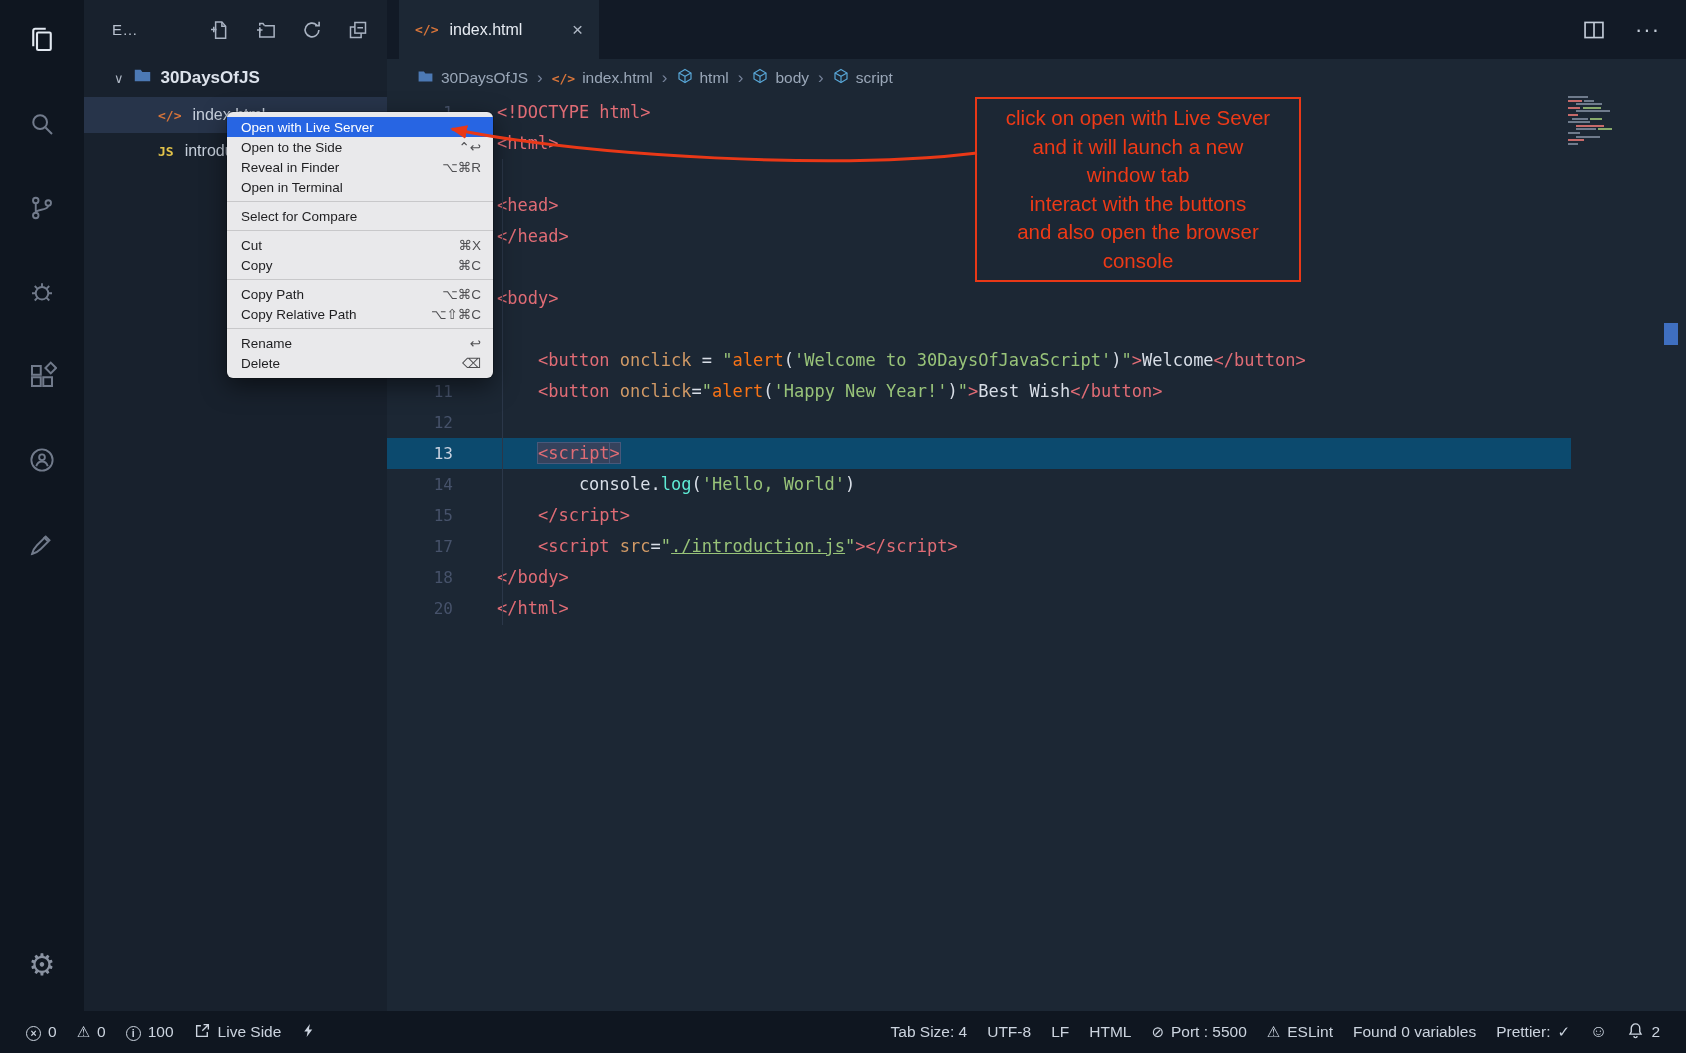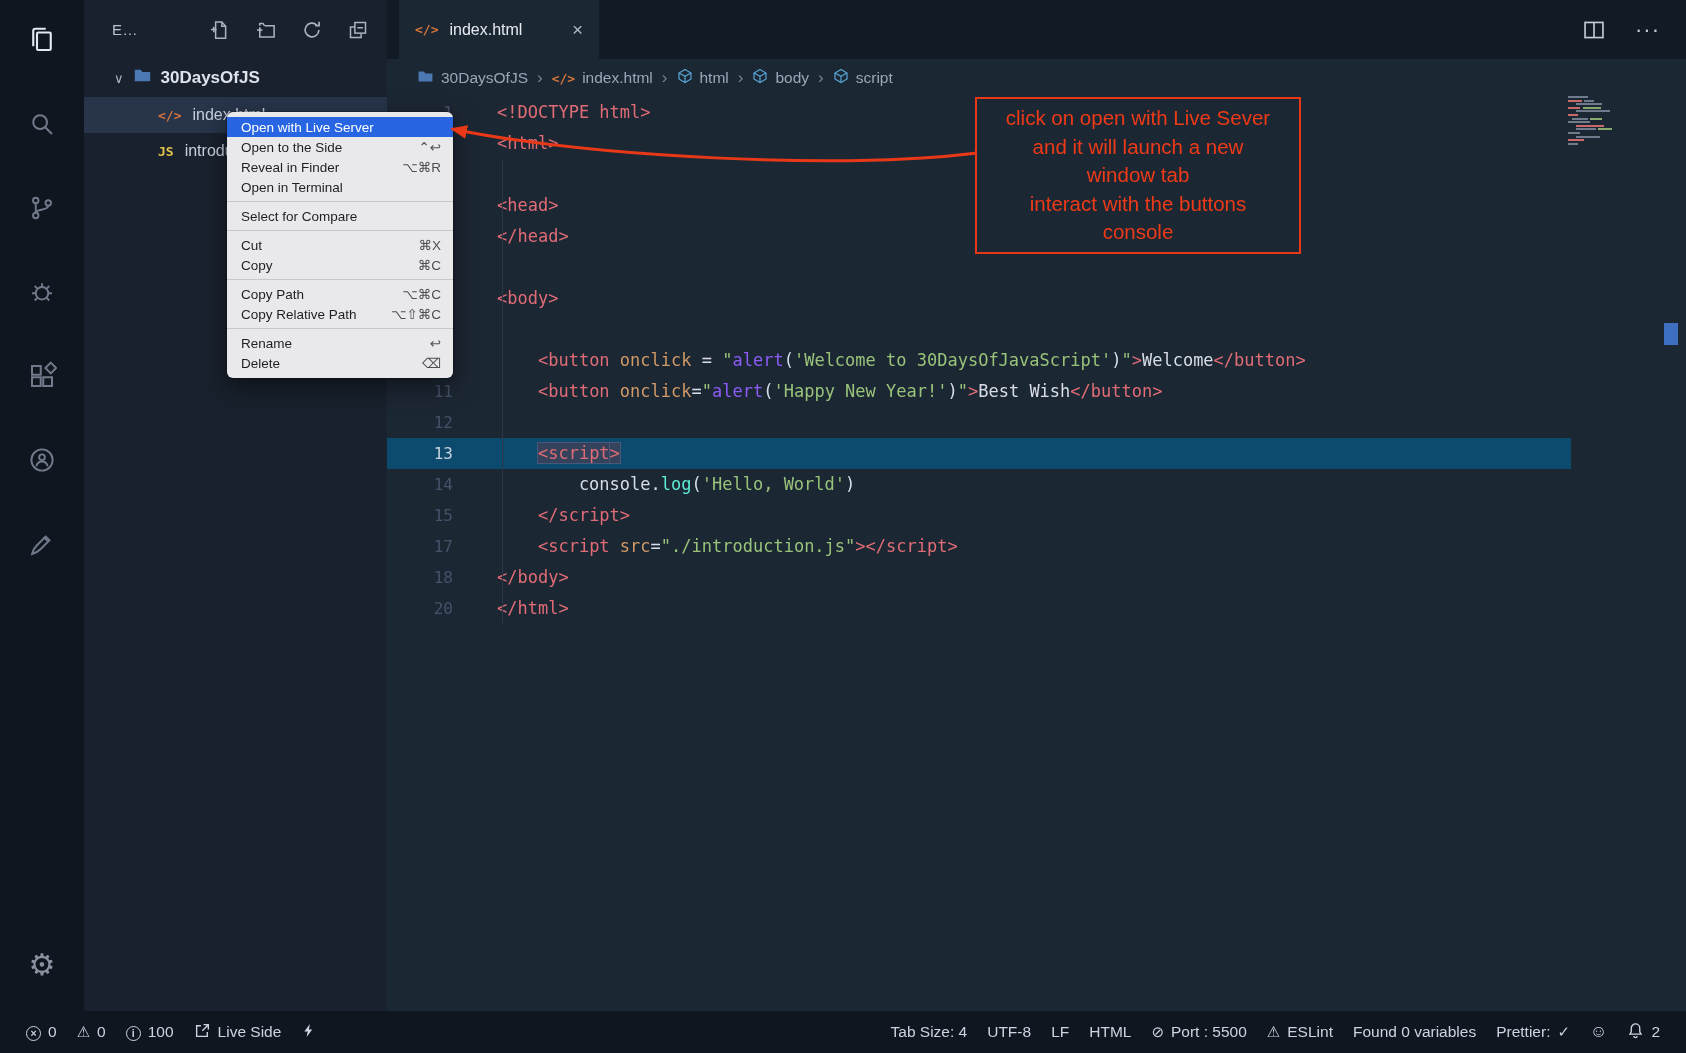--- a/index.html
+++ b/index.html
@@ -45,42 +45,42 @@
   #code{position:relative;font-family:"DejaVu Sans Mono",monospace;font-size:17px;padding-top:0}
   .code-row{display:flex;height:31px;line-height:31px;width:1184px}
   .code-row.active{background:#0c4a6e}
   .ln{flex:none;width:66px;text-align:right;color:#46526a;font-size:16px}
   .code-row.active .ln{color:#c9d2e0}
   .code-text{padding-left:44px;white-space:pre}
   .c-tag{color:#e06c75}
   .c-attr{color:#d19a66}
   .c-str{color:#98c379}
   .c-fn{color:#5eead4}
-  .c-fny{color:#8b5cf6}
+  .c-fny{color:#f97316}
   .c-txt{color:#d8dee7}
-  .c-und{color:#98c379;}
+  .c-und{color:#98c379;text-decoration:underline}
   .c-occ{background:#35425c;box-shadow:0 0 0 1px #49587a}
   #indent-guide{position:absolute;left:115px;top:62px;width:1px;height:466px;background:#2b3749}
 
   
   #minimap{position:absolute;left:1568px;top:96px;width:92px;z-index:6}
   .mm-row{display:flex;height:2px;margin-bottom:1.6px}
   .mm-row span{height:2px;display:inline-block}
   .mm-g{background:#6f7b8c}.mm-r{background:#c76a6a}.mm-n{background:#87a96b}.mm-s{background:transparent}
   #scrollmark{position:absolute;left:1664px;top:323px;width:14px;height:22px;background:#3f6fc0;z-index:6}
 
   
   #statusbar{position:absolute;left:0;bottom:0;width:1686px;height:42px;background:#0f1620;display:flex;align-items:center;justify-content:space-between;padding:0 16px;color:#ccd4df;font-size:15.5px;z-index:7}
   .sb-group{display:flex;align-items:center}
   .sb-item{display:flex;align-items:center;gap:7px;padding:0 10px;cursor:pointer;white-space:nowrap}
   .gl{font-size:15px}
   .circ{width:15px;height:15px;border:1.3px solid #ccd4df;border-radius:50%;display:inline-flex;align-items:center;justify-content:center;font-size:10.5px;font-weight:bold;line-height:1}
 
   
-  #ctxmenu{position:absolute;left:227px;top:112px;width:226px;background:#e9e9eb;border-radius:6px;box-shadow:0 8px 24px rgba(0,0,0,.5),0 0 0 1px rgba(0,0,0,.18);padding:5px 0;font-size:13.5px;color:#1f1f21;z-index:50}
+  #ctxmenu{position:absolute;left:227px;top:112px;width:266px;background:#e9e9eb;border-radius:6px;box-shadow:0 8px 24px rgba(0,0,0,.5),0 0 0 1px rgba(0,0,0,.18);padding:5px 0;font-size:13.5px;color:#1f1f21;z-index:50}
   .menu-item{display:flex;justify-content:space-between;align-items:center;height:20px;padding:0 12px 0 14px;cursor:pointer}
   .menu-item.selected{background:#2765e3;color:#fff}
   .menu-item.selected .menu-short{color:#fff}
   .menu-short{color:#4f4f52}
   .menu-sep{height:1px;background:#c8c8ca;margin:4px 0}
 
   
   #annot{position:absolute;left:975px;top:97px;width:326px;border:2px solid #e93817;color:#ee3a17;text-align:center;font-size:20.5px;padding:5px 2px;z-index:40}
   .an-line{line-height:28.5px}
   #arrow{position:absolute;left:0;top:0;width:1686px;height:1053px;pointer-events:none;z-index:60}
@@ -506,20 +506,21 @@
         <span class="menu-label">Delete</span>
         <span class="menu-short">⌫</span>
       </div>
     </div>
 
   <div id="annot" style="color: rgb(238, 58, 23);">
       <div class="an-line">click on open with Live Sever</div>
       <div class="an-line">and it will launch a new</div>
       <div class="an-line">window tab</div>
       <div class="an-line">interact with the buttons</div>
+      <div class="an-line">and also open the browser</div>
       <div class="an-line">console</div>
     </div>
 
   <svg id="arrow">
     <defs>
       <marker id="ah" markerUnits="userSpaceOnUse" markerWidth="18" markerHeight="14" refX="15" refY="7" orient="auto">
         <path d="M0 0 L17 7 L0 14 Z" fill="#e93817"></path>
       </marker>
     </defs>
     <path d="M 977 153 C 840 170 590 157 452 129" stroke="#e93817" stroke-width="3" fill="none" marker-end="url(#ah)"></path>

